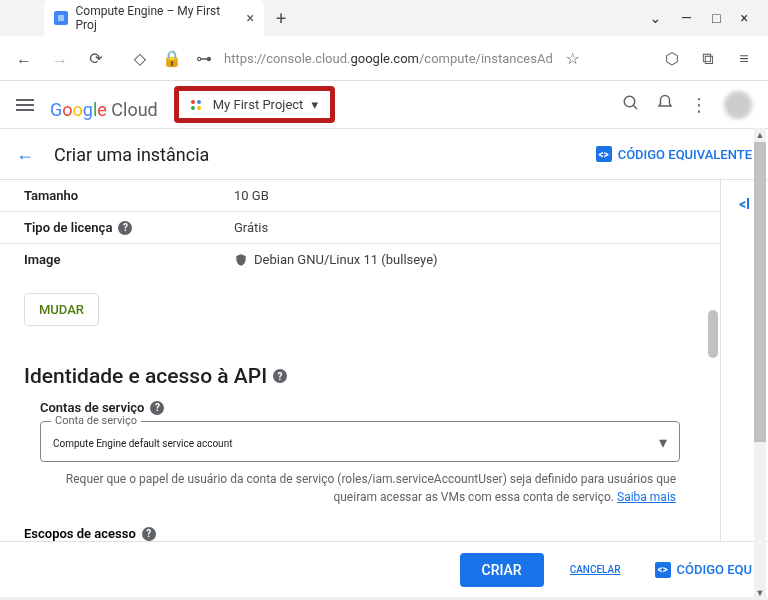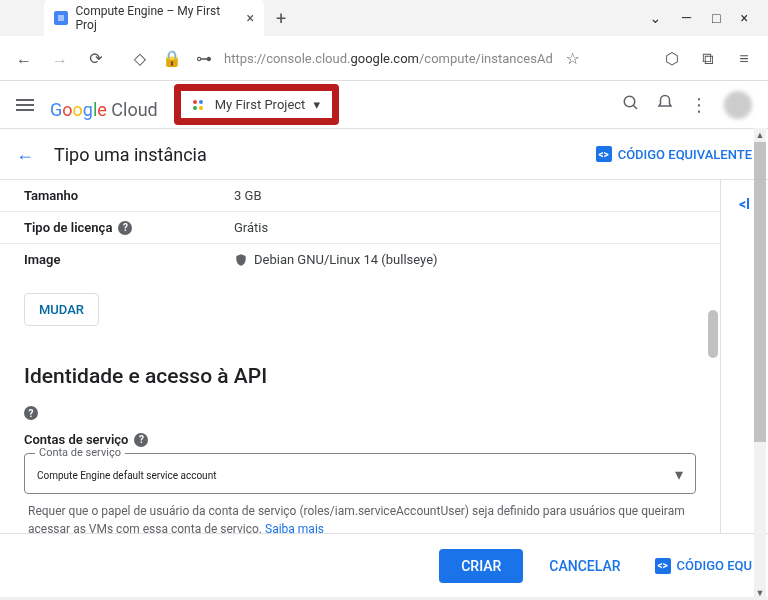--- a/index.html
+++ b/index.html
@@ -21,21 +21,21 @@
     .url-text { font-size: 13px; color: #888; white-space: nowrap; overflow: hidden; }
     .url-text .domain { color: #333; }
 
     
     .gcp-header { height: 48px; display: flex; align-items: center; padding: 0 16px; gap: 16px; border-bottom: 1px solid #e0e0e0; background: #fff; }
     .hamburger { display:flex; flex-direction:column; gap:3px; width:18px; cursor:pointer;}
     .hamburger span { height:2px; background:#5f6368; }
     .logo { font-size: 18px; font-weight: 400; margin-top: 10px; }
     .logo .g1{color:#4285f4}.logo .g2{color:#ea4335}.logo .g3{color:#fbbc05}.logo .g4{color:#4285f4}.logo .g5{color:#34a853}.logo .g6{color:#ea4335}
     .logo .cloud{color:#5f6368;}
-    .project-btn { display: flex; align-items: center; gap: 8px; border: 7px solid #b91c1c; border-radius: 4px; padding: 6px 12px; font-size: 13px; color: #3c4043; }
+    .project-btn { display: flex; align-items: center; gap: 8px; border: 5px solid #b91c1c; border-radius: 4px; padding: 6px 12px; font-size: 13px; color: #3c4043; }
     .project-btn .dots { width:14px; display:grid; grid-template-columns:repeat(2,4px); grid-gap:2px; }
     .project-btn .dots span { width:4px; height:4px; border-radius:50%; }
     .header-actions { margin-left: auto; display: flex; align-items: center; gap: 16px; color:#5f6368; }
     .header-actions .icon-btn { font-size: 18px; }
     .avatar { width: 28px; height: 28px; background: #ccc; border-radius: 50%; filter: blur(2px); }
 
     
     .page-title-row { display: flex; align-items: center; padding: 14px 16px; border-bottom: 1px solid #e0e0e0; background: #fff; position: relative; }
     .back-arrow { color: #1a73e8; font-size: 18px; margin-right: 20px; }
     .page-title { font-size: 18px; color: #202124; font-weight: 400; }
@@ -48,39 +48,39 @@
     .right-rail { width: 48px; border-left: 1px solid #e0e0e0; display:flex; justify-content:center; padding-top:16px; }
     .collapse-arrow { color: #1a73e8; font-weight: bold; font-size: 14px; }
 
     .info-row { display: flex; padding: 8px 24px; font-size: 13px; }
     .info-label { width: 210px; font-weight: 600; color: #202124; display:flex; align-items:center; gap:6px; }
     .info-value { color: #3c4043; display:flex; align-items:center; gap:6px;}
     .info-row.divider { border-top: 1px solid #e8eaed; }
     .help-icon { width:14px; height:14px; background:#5f6368; color:#fff; border-radius:50%; display:inline-flex; align-items:center; justify-content:center; font-size:10px; font-weight:bold; }
     .shield-icon { width:14px; height:14px; color:#5f6368; }
 
-    .change-btn { margin: 18px 24px; border: 1px solid #dadce0; background: #fff; color: #0369a1; font-weight: 500; font-size: 13px; padding: 8px 14px; border-radius: 4px; }
-
-    .section-title { display:flex; gap:18px; font-size: 21px; font-weight: 500; color: #202124; padding: 20px 24px 12px; flex-direction: column; }
-
-    .field-group { padding: 0 24px; }
+    .change-btn { margin: 18px 24px; border: 1px solid #dadce0; background: #fff; color: #4d7c0f; font-weight: 500; font-size: 13px; padding: 8px 14px; border-radius: 4px; }
+
+    .section-title { display:flex; align-items:center; gap:6px; font-size: 21px; font-weight: 500; color: #202124; padding: 20px 24px 12px; }
+
+    .field-group { padding: 0 40px; }
     .field-label { font-size: 13px; font-weight: 600; color: #202124; display:flex; align-items:center; gap:6px; margin-bottom:6px;}
     .select-wrap { position: relative; border: 1px solid #80868b; border-radius: 4px; padding: 10px 12px; }
     .select-wrap .float-label { position:absolute; top:-8px; left:10px; background:#fff; padding:0 4px; font-size:11px; color:#5f6368; }
     .select-value { font-size: 10px; color: #202124; }
     .select-caret { position:absolute; right:12px; top:50%; transform:translateY(-50%); color:#5f6368; }
-    .helper-text { font-size: 12px; color: #5f6368; padding: 8px 4px 0; line-height:1.5; }
+    .helper-text { font-size: 12px; color: #5f6368; padding: 8px 4px 0; line-height:1.5;text-align:right; }
     .helper-text a { color: #1a73e8; text-decoration: underline; cursor:pointer; }
 
     .scopes-label { font-size: 13px; font-weight: 600; padding: 20px 24px 4px; display:flex; align-items:center; gap:6px; }
 
     
-    .footer { position: absolute; bottom: 0; left: 0; right: 0; height: 64px; background: #fff; border-top: 1px solid #e0e0e0; display: flex; align-items: center; justify-content: flex-end; padding: 0 16px; gap: 12px; }
+    .footer { position: absolute; bottom: 0; left: 0; right: 0; height: 56px; background: #fff; border-top: 1px solid #e0e0e0; display: flex; align-items: center; justify-content: flex-end; padding: 0 16px; gap: 12px; }
     .btn-primary { background: #1a73e8; color: #fff; border: none; padding: 9px 22px; font-size: 14px; font-weight: 500; border-radius: 4px; }
-    .btn-text { background: none; border: none; color: #1a73e8; font-size: 14px; font-weight: 500; padding: 9px 14px; }
+    .btn-text { background: none; border: none; color: #1a73e8; font-size: 10px; font-weight: 500; padding: 9px 14px; text-decoration: underline; }
     .footer .code-equiv { margin-left: 8px; }
     .scroll-thumb { position:absolute; right:2px; top:130px; width:10px; height:48px; background:#c1c1c1; border-radius:5px;}
     
     .page-scroll-track { position:absolute; top:128px; right:2px; width:12px; bottom:0; background:#f1f1f1;}
     .page-scroll-thumb { width:12px; height:300px; background:#c1c1c1; position:absolute; top:0;}
     .page-scroll-arrow { position:absolute; width:12px; height:14px; display:flex; align-items:center; justify-content:center; font-size:9px; color:#666;}
   </style>
 </head>
 <body>
 
@@ -150,47 +150,47 @@
     <span class="icon-btn"><svg width="18" height="18" viewBox="0 0 24 24" fill="none" stroke="#5f6368" stroke-width="2">
           <path d="M6 8a6 6 0 0112 0v5l2 3H4l2-3V8z"></path>
         </svg></span>
     <span class="icon-btn">⋮</span>
     <div class="avatar"></div>
   </div>
 </div>
 
 <div class="page-title-row">
   <span class="back-arrow">←</span>
-  <span class="page-title">Tipo uma instância</span>
+  <span class="page-title">Criar uma instância</span>
   <span class="code-equiv">
     <span class="code-icon">&lt;&gt;</span>
     <span>CÓDIGO EQUIVALENTE</span>
   </span>
 </div>
 
 <div class="content-wrapper">
   <div class="content">
     <div class="info-row">
       <div class="info-label">Tamanho</div>
-      <div class="info-value">3 GB</div>
+      <div class="info-value">10 GB</div>
     </div>
     <div class="info-row divider">
       <div class="info-label">
         <span>Tipo de licença</span>
         <span class="help-icon">?</span>
       </div>
       <div class="info-value">Grátis</div>
     </div>
     <div class="info-row divider">
       <div class="info-label">Image</div>
       <div class="info-value">
         <svg class="shield-icon" width="14" height="14" viewBox="0 0 24 24" fill="#5f6368">
             <path d="M12 2l8 3v6c0 5-3.5 9.5-8 11-4.5-1.5-8-6-8-11V5l8-3z"></path>
           </svg>
-        <span>Debian GNU/Linux 14 (bullseye)</span>
+        <span>Debian GNU/Linux 11 (bullseye)</span>
       </div>
     </div>
 
     <button class="change-btn">MUDAR</button>
 
     <div class="section-title">
       <span>Identidade e acesso à API</span>
       <span class="help-icon">?</span>
     </div>
 

